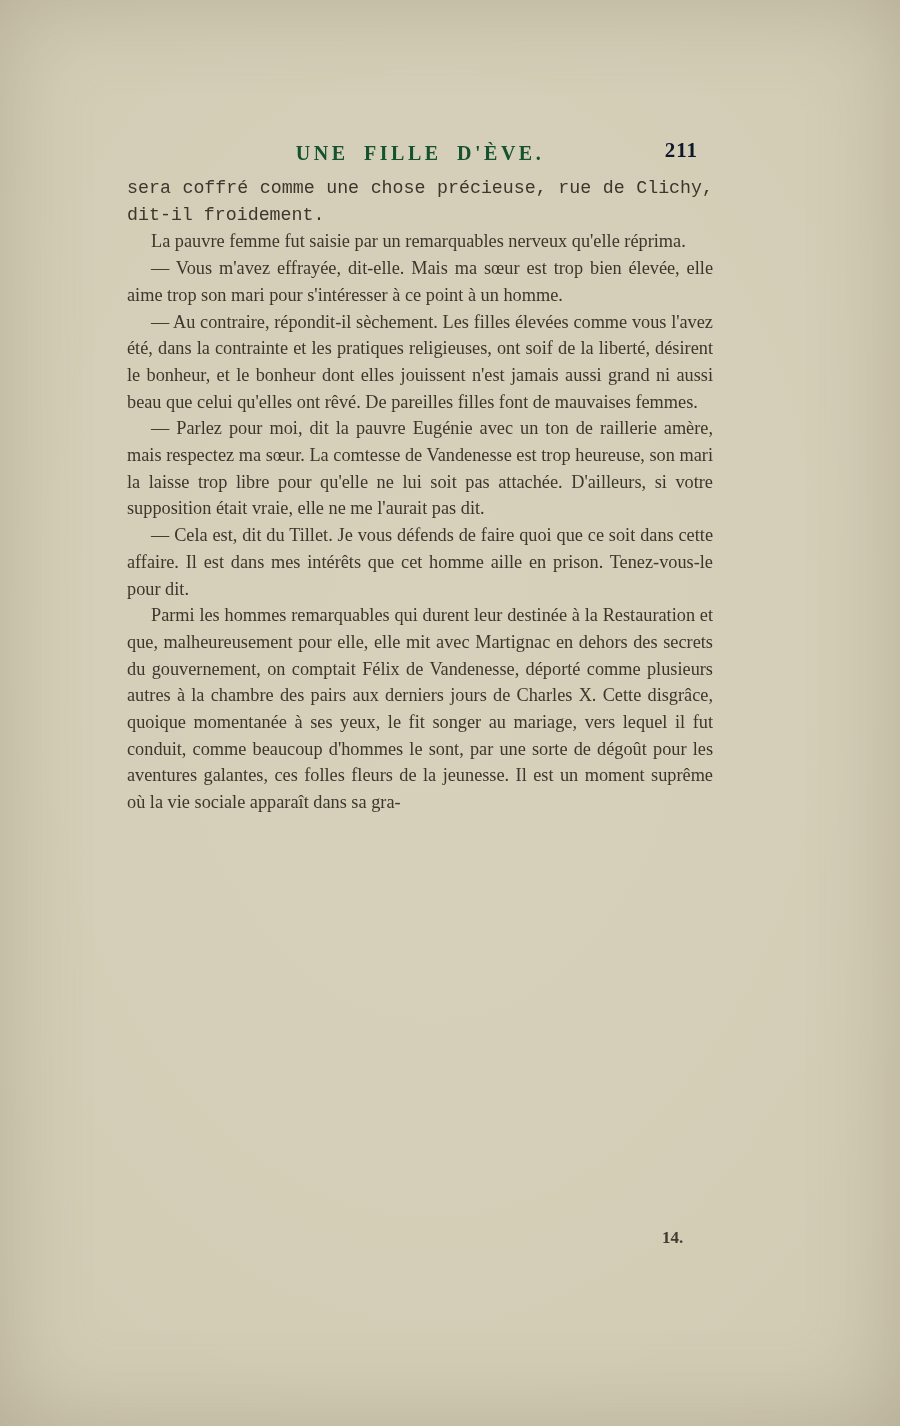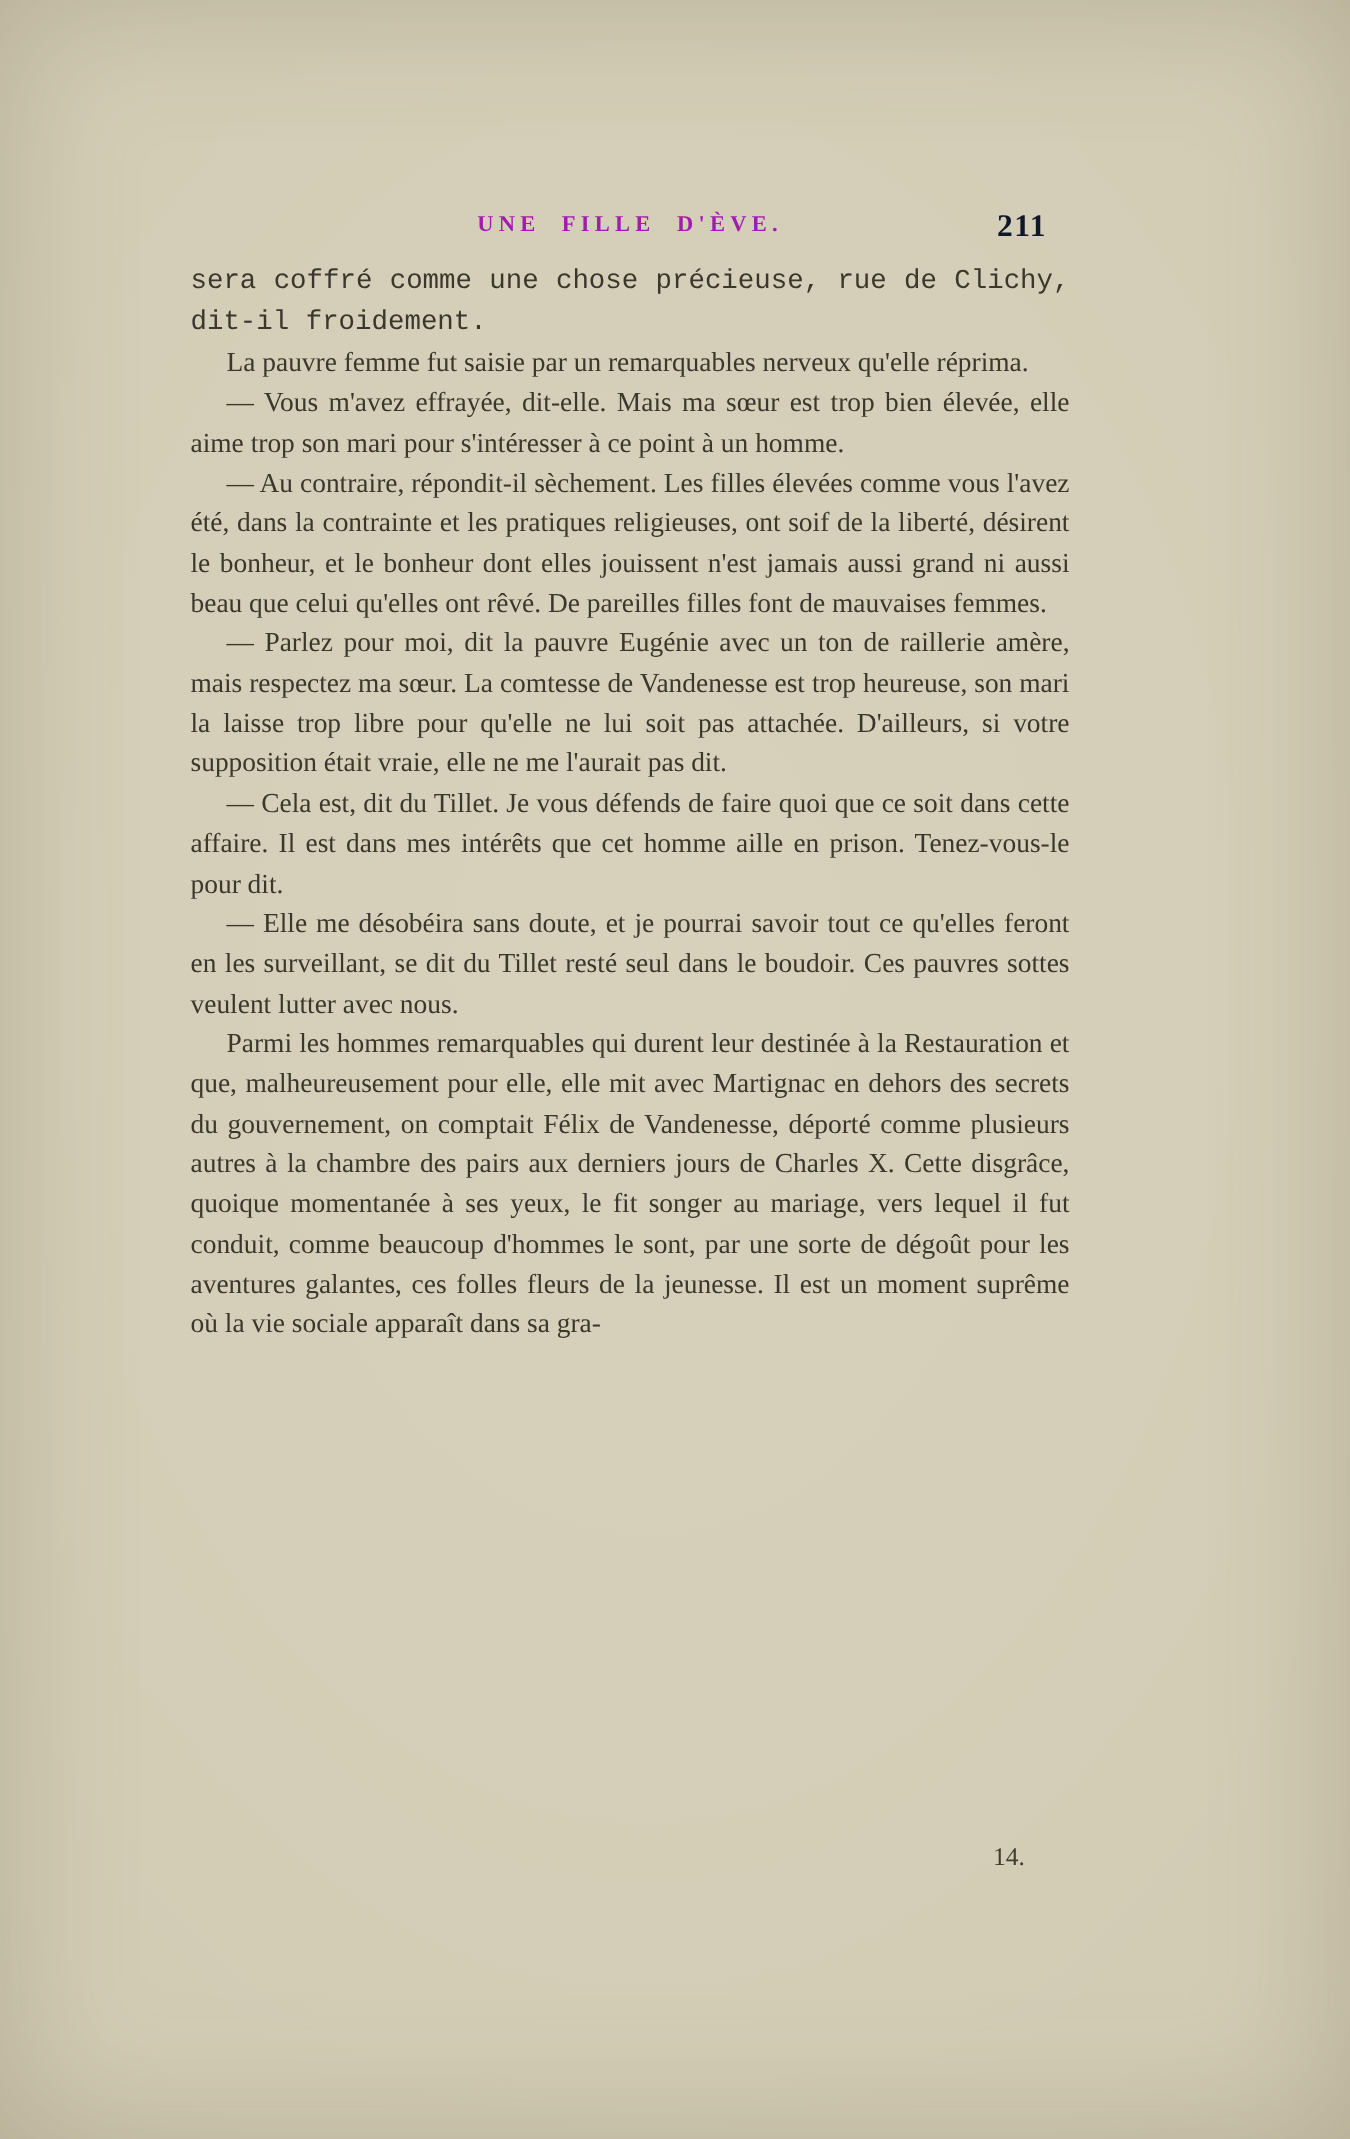--- a/index.html
+++ b/index.html
@@ -33,25 +33,25 @@
     position: absolute;
     top: 142px;
     left: 128px;
     width: 584px;
     height: 26px;
   }
   .running-head .title {
     position: absolute;
     left: 0; right: 0;
     text-align: center;
-    font-size: 15px;
+    font-size: 20px;
     font-weight: bold;
     letter-spacing: 3.5px;
     word-spacing: 7px;
-    color: #a21caf;
+    color: #14532d;
   }
   .running-head .page-number {
     position: absolute;
     right: 14px;
     top: -4px;
     font-size: 21px;
     font-weight: bold;
     letter-spacing: 1px;
     color: #0f172a;
   }
@@ -70,38 +70,37 @@
   }
   .text-block p.no-indent {
     text-indent: 0;
     font-family: Liberation Mono, monospace;
   }
   .signature-mark {
     position: absolute;
     top: 1228px;
     left: 662px;
     font-size: 17px;
-    font-weight: normal;
+    font-weight: bold;
     color: #413c31;
   }
 </style>
 </head>
 <body>
 
 <div class="paper-vignette"></div>
 
 <div class="running-head">
   <span class="title">UNE FILLE D'ÈVE.</span>
   <span class="page-number">211</span>
 </div>
 
 <div class="text-block">
     <p class="no-indent">sera coffré comme une chose précieuse, rue de Clichy, dit-il froidement.</p>
     <p>La pauvre femme fut saisie par un remarquables nerveux qu'elle réprima.</p>
     <p>— Vous m'avez effrayée, dit-elle. Mais ma sœur est trop bien élevée, elle aime trop son mari pour s'intéresser à ce point à un homme.</p>
     <p>— Au contraire, répondit-il sèchement. Les filles élevées comme vous l'avez été, dans la contrainte et les pratiques religieuses, ont soif de la liberté, désirent le bonheur, et le bonheur dont elles jouissent n'est jamais aussi grand ni aussi beau que celui qu'elles ont rêvé. De pareilles filles font de mauvaises femmes.</p>
     <p>— Parlez pour moi, dit la pauvre Eugénie avec un ton de raillerie amère, mais respectez ma sœur. La comtesse de Vandenesse est trop heureuse, son mari la laisse trop libre pour qu'elle ne lui soit pas attachée. D'ailleurs, si votre supposition était vraie, elle ne me l'aurait pas dit.</p>
     <p>— Cela est, dit du Tillet. Je vous défends de faire quoi que ce soit dans cette affaire. Il est dans mes intérêts que cet homme aille en prison. Tenez-vous-le pour dit.</p>
-    <p>— Elle me désobéira sans doute, et je pourrai savoir tout ce qu'elles feront en les surveillant, se dit du Tillet resté seul dans le boudoir. Ces pauvres sottes veulent lutter avec nous.</p>
     <p>Parmi les hommes remarquables qui durent leur destinée à la Restauration et que, malheureusement pour elle, elle mit avec Martignac en dehors des secrets du gouvernement, on comptait Félix de Vandenesse, déporté comme plusieurs autres à la chambre des pairs aux derniers jours de Charles X. Cette disgrâce, quoique momentanée à ses yeux, le fit songer au mariage, vers lequel il fut conduit, comme beaucoup d'hommes le sont, par une sorte de dégoût pour les aventures galantes, ces folles fleurs de la jeunesse. Il est un moment suprême où la vie sociale apparaît dans sa gra-</p>
   </div>
 
 <div class="signature-mark">14.</div>
 
 </body></html>

